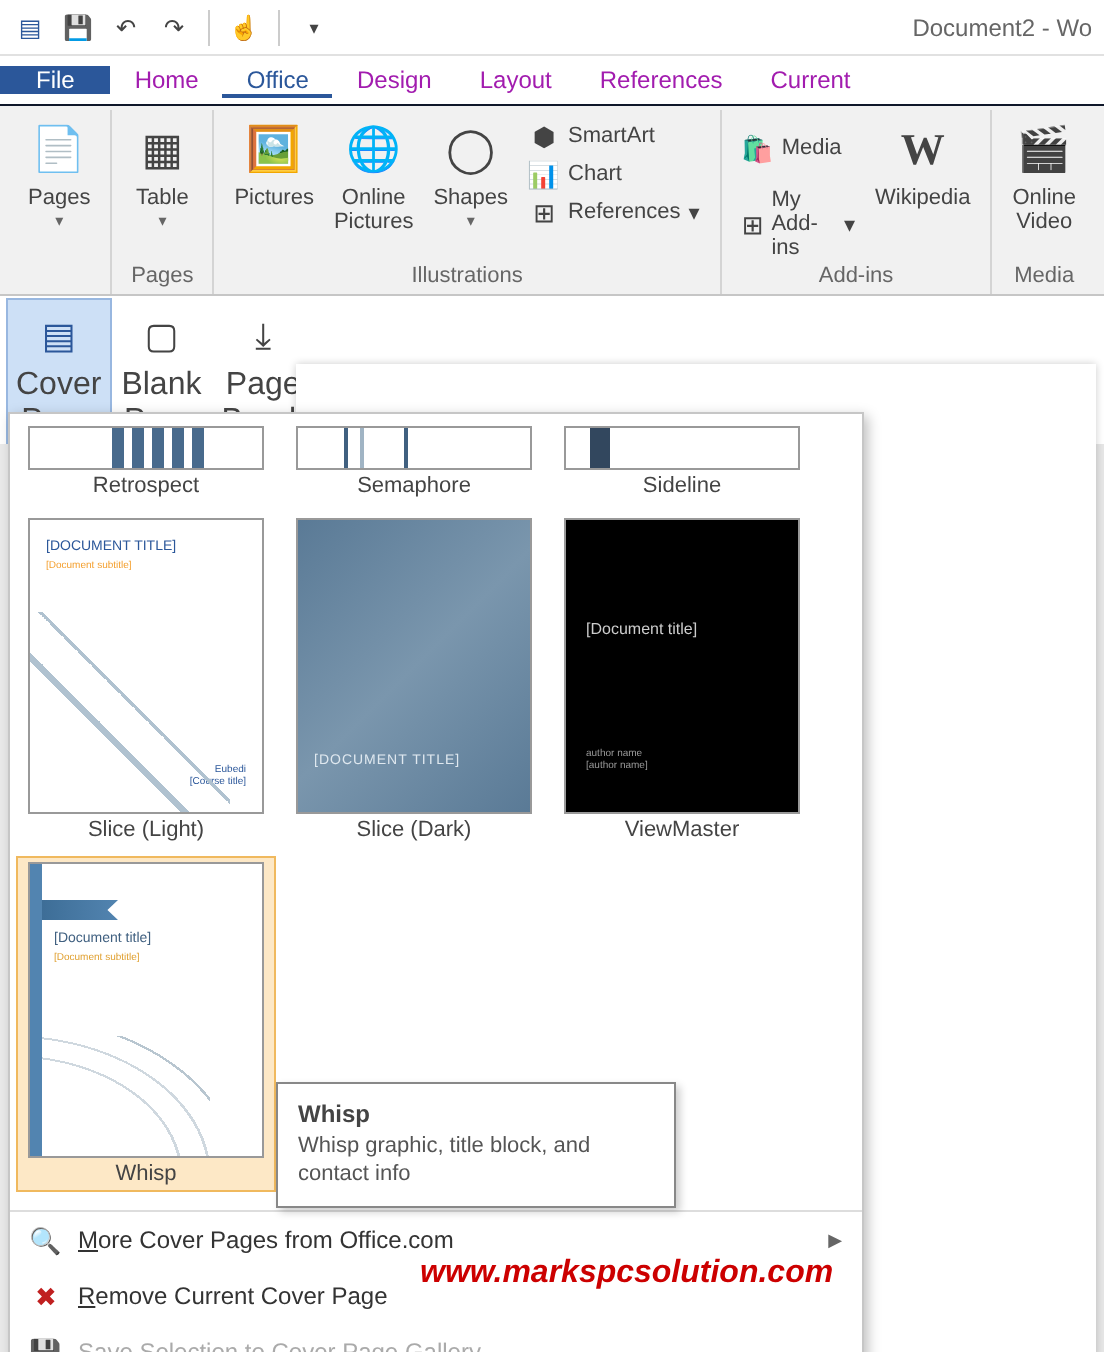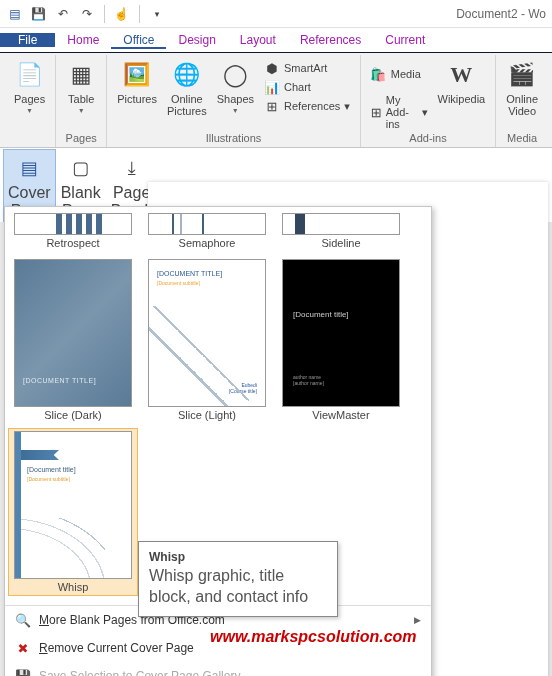--- a/index.html
+++ b/index.html
@@ -69,21 +69,21 @@
 .th-whisp .tt{position:absolute;left:12px;top:34px;color:#406080;font-size:7px}
 .th-whisp .tt2{position:absolute;left:12px;top:44px;color:#e0a030;font-size:5px}
 .th-whisp .sw{position:absolute;left:-10px;bottom:-10px;width:100px;height:70px;background:radial-gradient(ellipse at 0 100%,transparent 60%,#cfd8df 60% 61%,transparent 61% 70%,#cfd8df 70% 71%,transparent 71% 80%,#b8c6d0 80% 81%,transparent 81%)}
 .gfooter{border-top:1px solid #ddd}
 .gfitem{display:flex;align-items:center;gap:8px;padding:6px 10px;font-size:12px;color:#333;cursor:pointer}
 .gfitem.dis{color:#aaa;cursor:default}
 .gfitem .gfi{width:16px;height:16px;display:flex;align-items:center;justify-content:center;font-size:13px}
 .gfitem .arr{margin-left:auto;font-size:9px;color:#666}
 .tooltip{position:absolute;left:138px;top:541px;width:200px;background:#fff;border:1px solid #888;padding:8px 10px;box-shadow:2px 2px 4px rgba(0,0,0,.2);z-index:20}
 .tooltip .tth{font-weight:600;font-size:12px;margin-bottom:2px}
-.tooltip .ttb{font-size:16px;color:#555;line-height:1.3}
+.tooltip .ttb{font-size:11px;color:#555;line-height:1.3}
 .watermark{position:absolute;left:210px;top:628px;color:#cc0000;font-weight:bold;font-size:16px;font-style:italic;z-index:30}
 .underline{text-decoration:underline}
 </style>
 </head>
 <body>
 
 <div class="titlebar">
   <div class="tb-left">
     <span class="tb-icon" style="color:#2b579a">▤</span>
     <span class="tb-icon" style="color:#2b579a">💾</span>
@@ -239,33 +239,33 @@
           <div class="gthumb th-sema"></div>
           <div class="glabel">Semaphore</div>
         </div>
       <div class="gitem">
           <div class="gthumb th-side"></div>
           <div class="glabel">Sideline</div>
         </div>
     </div>
     <div class="grow">
       <div class="gitem">
-        <div class="gthumb th-slicedark">
-            <div class="tt">[DOCUMENT TITLE]</div>
-          </div>
-        <div class="glabel">Slice (Dark)</div>
-      </div>
-      <div class="gitem">
         <div class="gthumb th-slicelight">
           <div class="tt">[DOCUMENT TITLE]</div>
           <div class="tt2">[Document subtitle]</div>
           <div class="tr" style="white-space:pre">Eubedi
 [Course title]</div>
         </div>
         <div class="glabel">Slice (Light)</div>
+      </div>
+      <div class="gitem">
+        <div class="gthumb th-slicedark">
+            <div class="tt">[DOCUMENT TITLE]</div>
+          </div>
+        <div class="glabel">Slice (Dark)</div>
       </div>
       <div class="gitem">
         <div class="gthumb th-view">
           <div class="tt">[Document title]</div>
           <div class="tt2" style="white-space:pre">author name
 [author name]</div>
         </div>
         <div class="glabel">ViewMaster</div>
       </div>
     </div>
@@ -276,21 +276,21 @@
           <div class="tt2">[Document subtitle]</div>
           <div class="sw"></div>
         </div>
         <div class="glabel">Whisp</div>
       </div>
     </div>
   </div>
   <div class="gfooter">
     <div class="gfitem">
       <span class="gfi">🔍</span>
-      <span><span class="underline">M</span><span>ore Blank Pages from Office.com</span></span>
+      <span><span class="underline">M</span><span>ore Cover Pages from Office.com</span></span>
       <span class="arr">▶</span>
     </div>
     <div class="gfitem">
       <span class="gfi" style="color:#c02020">✖</span>
       <span><span class="underline">R</span><span>emove Current Cover Page</span></span>
     </div>
     <div class="gfitem dis">
       <span class="gfi">💾</span>
       <span><span class="underline">S</span><span>ave Selection to Cover Page Gallery...</span></span>
     </div>

